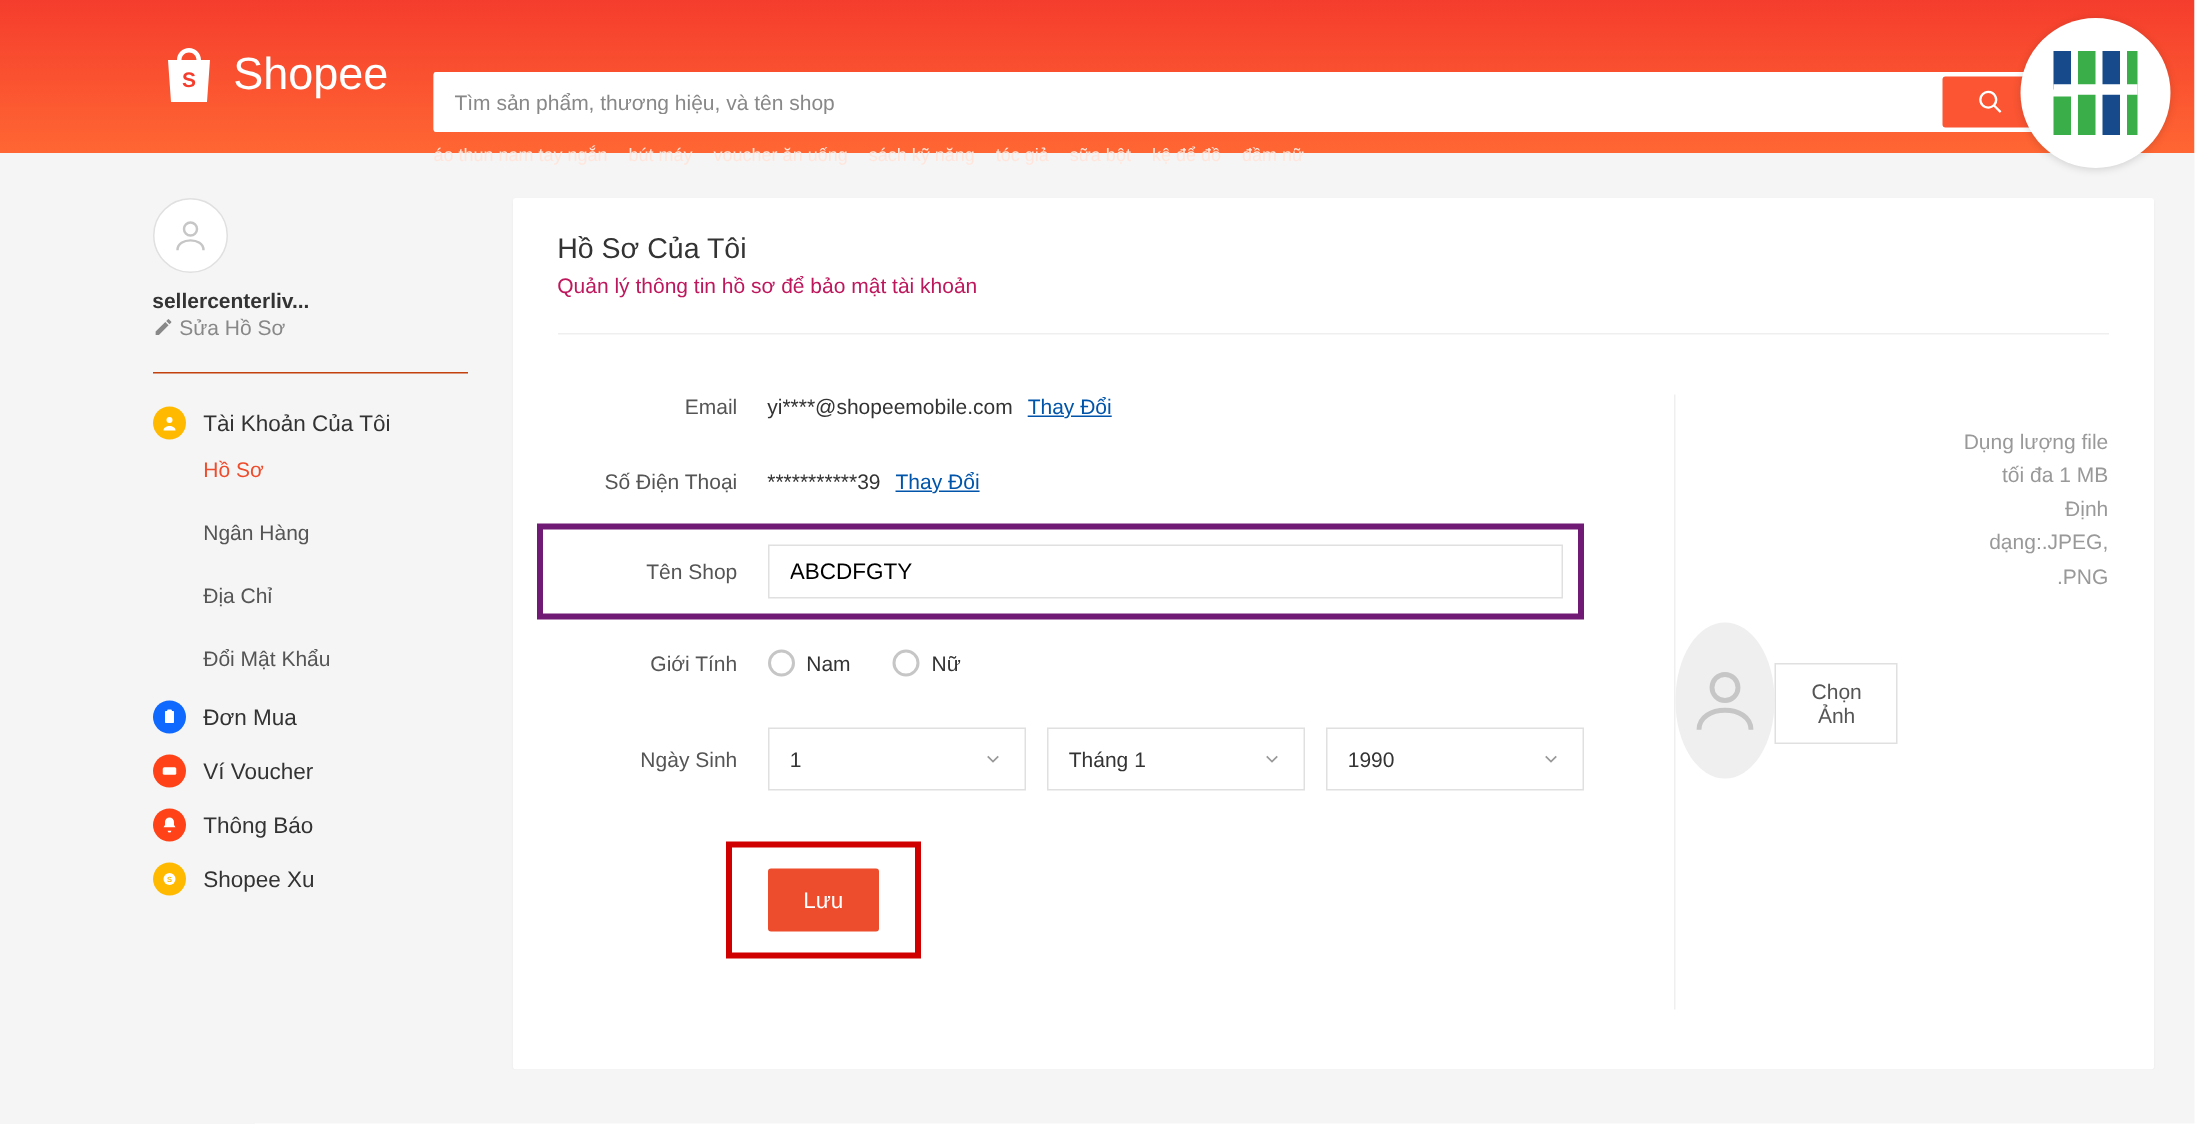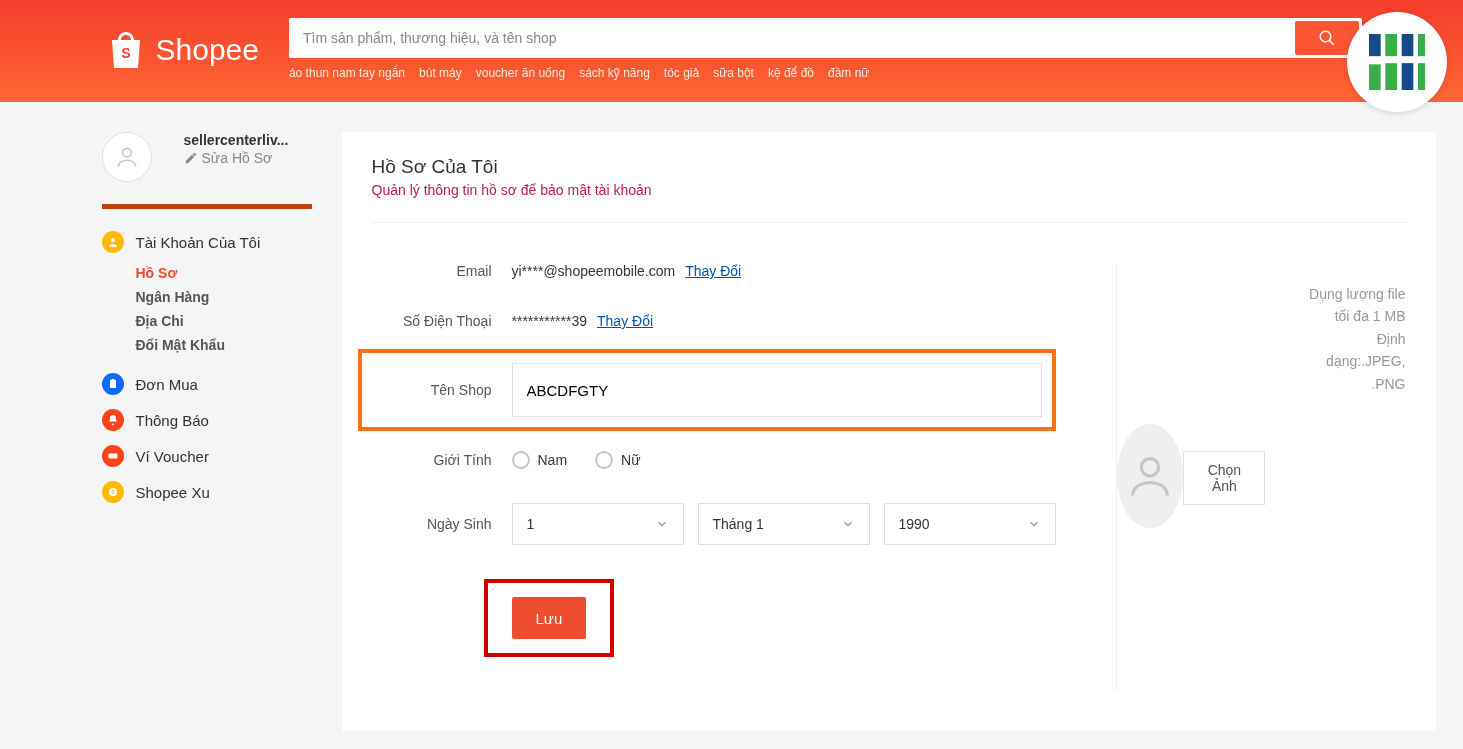--- a/index.html
+++ b/index.html
@@ -26,21 +26,21 @@
   }
   .logo {
     display: flex;
     align-items: center;
     color: #fff;
     gap: 6px;
     padding-top: 8px;
   }
   .logo svg { width: 48px; height: 48px; }
   .logo-text { font-size: 30px; font-weight: 400; }
-  .search-wrap { flex: 1; }
+  .search-wrap { flex: 1; margin-top: 30px; }
   .search-bar {
     display: flex;
     background: #fff;
     border-radius: 2px;
     height: 40px;
     overflow: hidden;
   }
   .search-input {
     flex: 1;
     border: none;
@@ -90,24 +90,25 @@
     width: 1260px;
     margin: 0 auto;
     display: flex;
     padding-top: 30px;
     gap: 30px;
     align-items: flex-start;
   }
   .sidebar { width: 210px; flex-shrink: 0; }
   .user-row {
     display: flex;
-    gap: 32px;
+    gap: 10px;
     padding-bottom: 22px;
-    border-bottom: 5px solid #c2410c;
+    border-bottom: 1px solid #c2410c;
     margin-bottom: 22px;
+    flex-direction: column;
   }
   .user-avatar {
     width: 50px; height: 50px;
     border-radius: 50%;
     border: 1px solid #e0e0e0;
     display: flex; align-items: center; justify-content: center;
     background: #fff;
   }
   .user-avatar svg { width: 26px; height: 26px; stroke: #c6c6c6; fill: none; }
   .user-name { font-weight: 600; color: #333; }
@@ -124,21 +125,21 @@
     margin-bottom: 12px;
     cursor: pointer;
   }
   .nav-icon {
     width: 22px; height: 22px;
     border-radius: 50%;
     display: flex; align-items: center; justify-content: center;
     flex-shrink: 0;
   }
   .nav-icon svg { width: 12px; height: 12px; }
-  .nav-sub { padding-left: 34px; display: flex; flex-direction: column; gap: 8px; margin-bottom: 20px; font-weight: bold; }
+  .nav-sub { padding-left: 34px; display: flex; flex-direction: column; gap: 26px; margin-bottom: 20px; }
   .nav-sub a { color: #555; text-decoration: none; font-size: 14px; cursor: pointer; }
   .nav-sub a.active { color: #ee4d2d; }
 
   
   .content {
     flex: 1;
     background: #fff;
     border-radius: 2px;
     box-shadow: 0 1px 2px rgba(0,0,0,0.05);
     padding: 24px 30px 40px 30px;
@@ -158,28 +159,28 @@
 
   .form-row { display: flex; align-items: center; margin-bottom: 34px; }
   .form-label {
     width: 140px; text-align: right;
     color: #555; font-size: 14px; padding-right: 20px;
   }
   .form-value { flex: 1; display: flex; align-items: center; gap: 10px; color: #333; }
   .change-link { color: #0055aa; text-decoration: underline; cursor: pointer; font-size: 14px; }
 
   .text-input {
-    width: 100%; height: 54px;
+    width: 100%; height: 36px;
     border: 1px solid #e0e0e0;
     padding: 0 14px;
     font-size: 15px;
     outline: none;
   }
 
-  .highlight-red { border: 4px solid #f97316; padding: 10px; margin: -14px 0 20px -14px; }
+  .highlight-red { border: 4px solid #701a75; padding: 10px; margin: -14px 0 20px -14px; }
   .highlight-save { display: inline-block; border: 4px solid #d00000; padding: 14px 24px; margin-left: -28px; }
 
   .radio-group { display: flex; gap: 28px; }
   .radio-opt { display: flex; align-items: center; gap: 8px; cursor: pointer; }
   .radio-circle {
     width: 18px; height: 18px; border-radius: 50%;
     border: 2px solid #c6c6c6; display: inline-block;
   }
 
   .select-row { display: flex; gap: 14px; }
@@ -312,35 +313,35 @@
             </svg>
         </span>
         <span>Đơn Mua</span>
       </div>
     </div>
 
     <div class="nav-section">
       <div class="nav-heading">
         <span class="nav-icon" style="background:#ff4217;">
           <svg viewBox="0 0 24 24" fill="#fff">
-              <path d="M12 2a6 6 0 00-6 6v4l-2 3h16l-2-3V8a6 6 0 00-6-6zm0 20a2.5 2.5 0 002.5-2.5h-5A2.5 2.5 0 0012 22z"></path>
+              <rect x="3" y="7" width="18" height="10" rx="2"></rect>
             </svg>
         </span>
-        <span>Thông Báo</span>
+        <span>Ví Voucher</span>
       </div>
     </div>
 
     <div class="nav-section">
       <div class="nav-heading">
         <span class="nav-icon" style="background:#ff4217;">
           <svg viewBox="0 0 24 24" fill="#fff">
-              <rect x="3" y="7" width="18" height="10" rx="2"></rect>
+              <path d="M12 2a6 6 0 00-6 6v4l-2 3h16l-2-3V8a6 6 0 00-6-6zm0 20a2.5 2.5 0 002.5-2.5h-5A2.5 2.5 0 0012 22z"></path>
             </svg>
         </span>
-        <span>Ví Voucher</span>
+        <span>Thông Báo</span>
       </div>
     </div>
 
     <div class="nav-section">
       <div class="nav-heading">
         <span class="nav-icon" style="background:#ffba00;">
           <svg viewBox="0 0 24 24" fill="#fff">
               <circle cx="12" cy="12" r="8"></circle>
               <text x="12" y="16" text-anchor="middle" fill="#ffba00" font-size="10" font-weight="bold">S</text>
             </svg>

